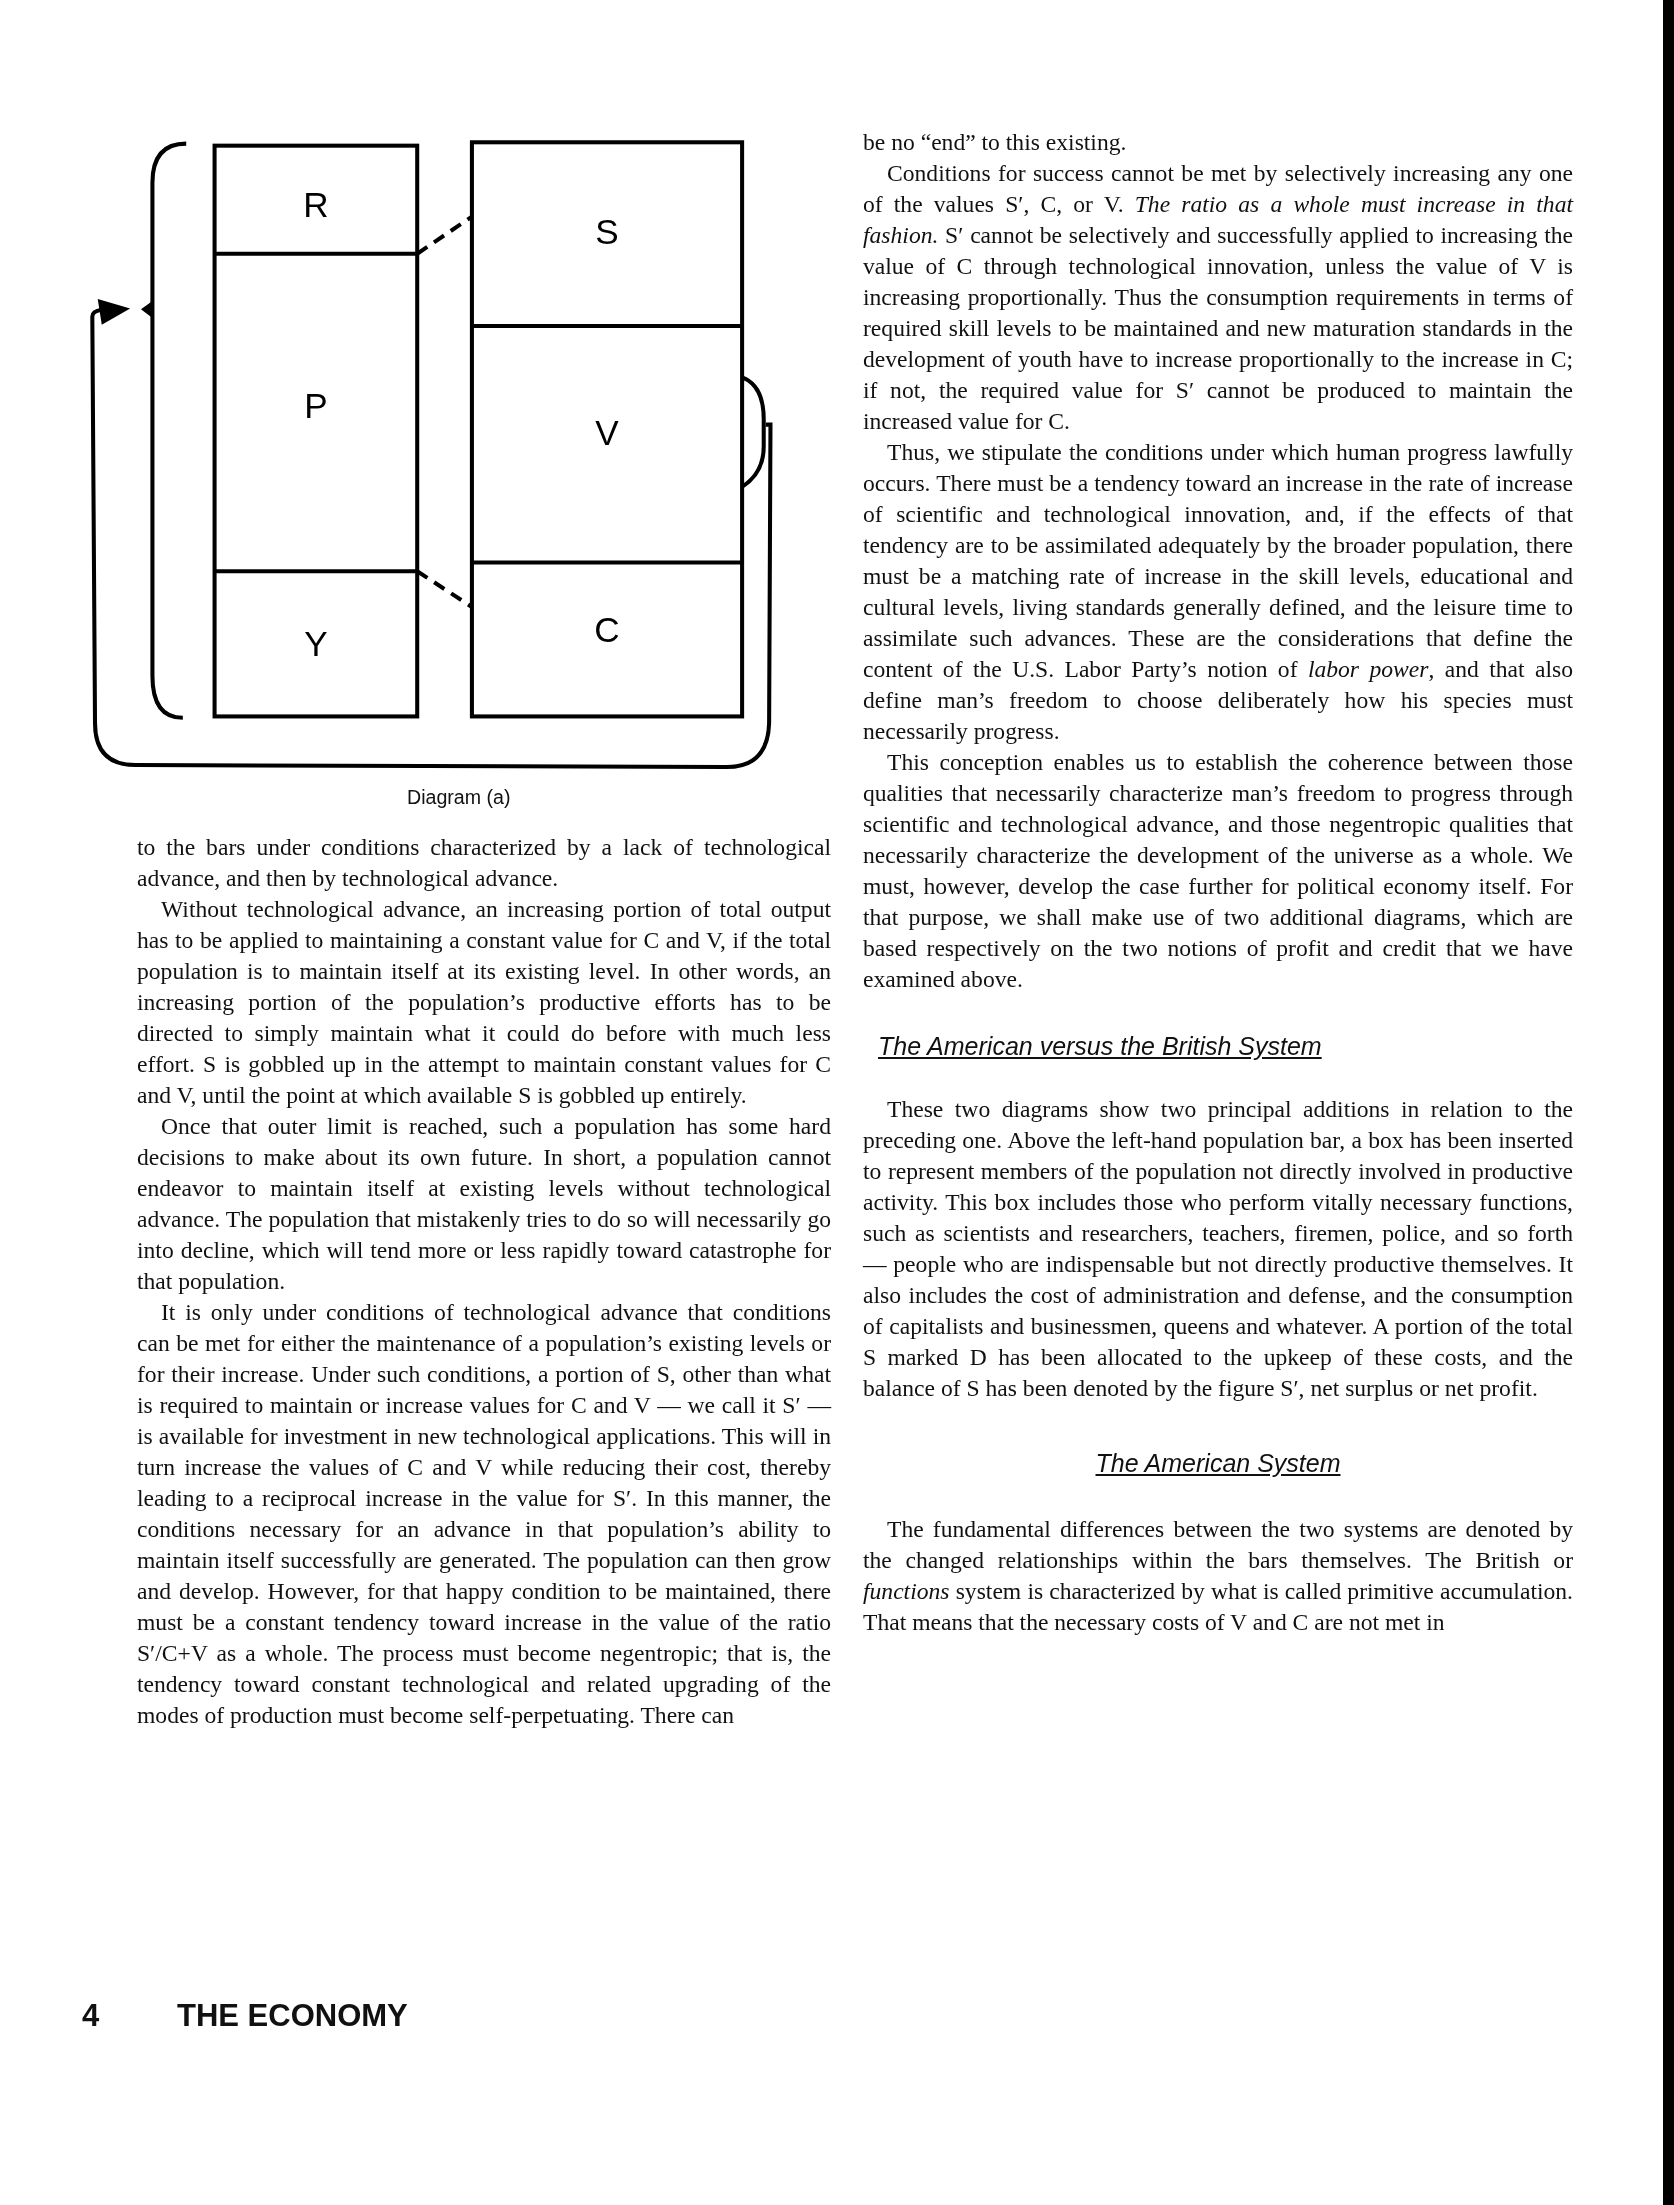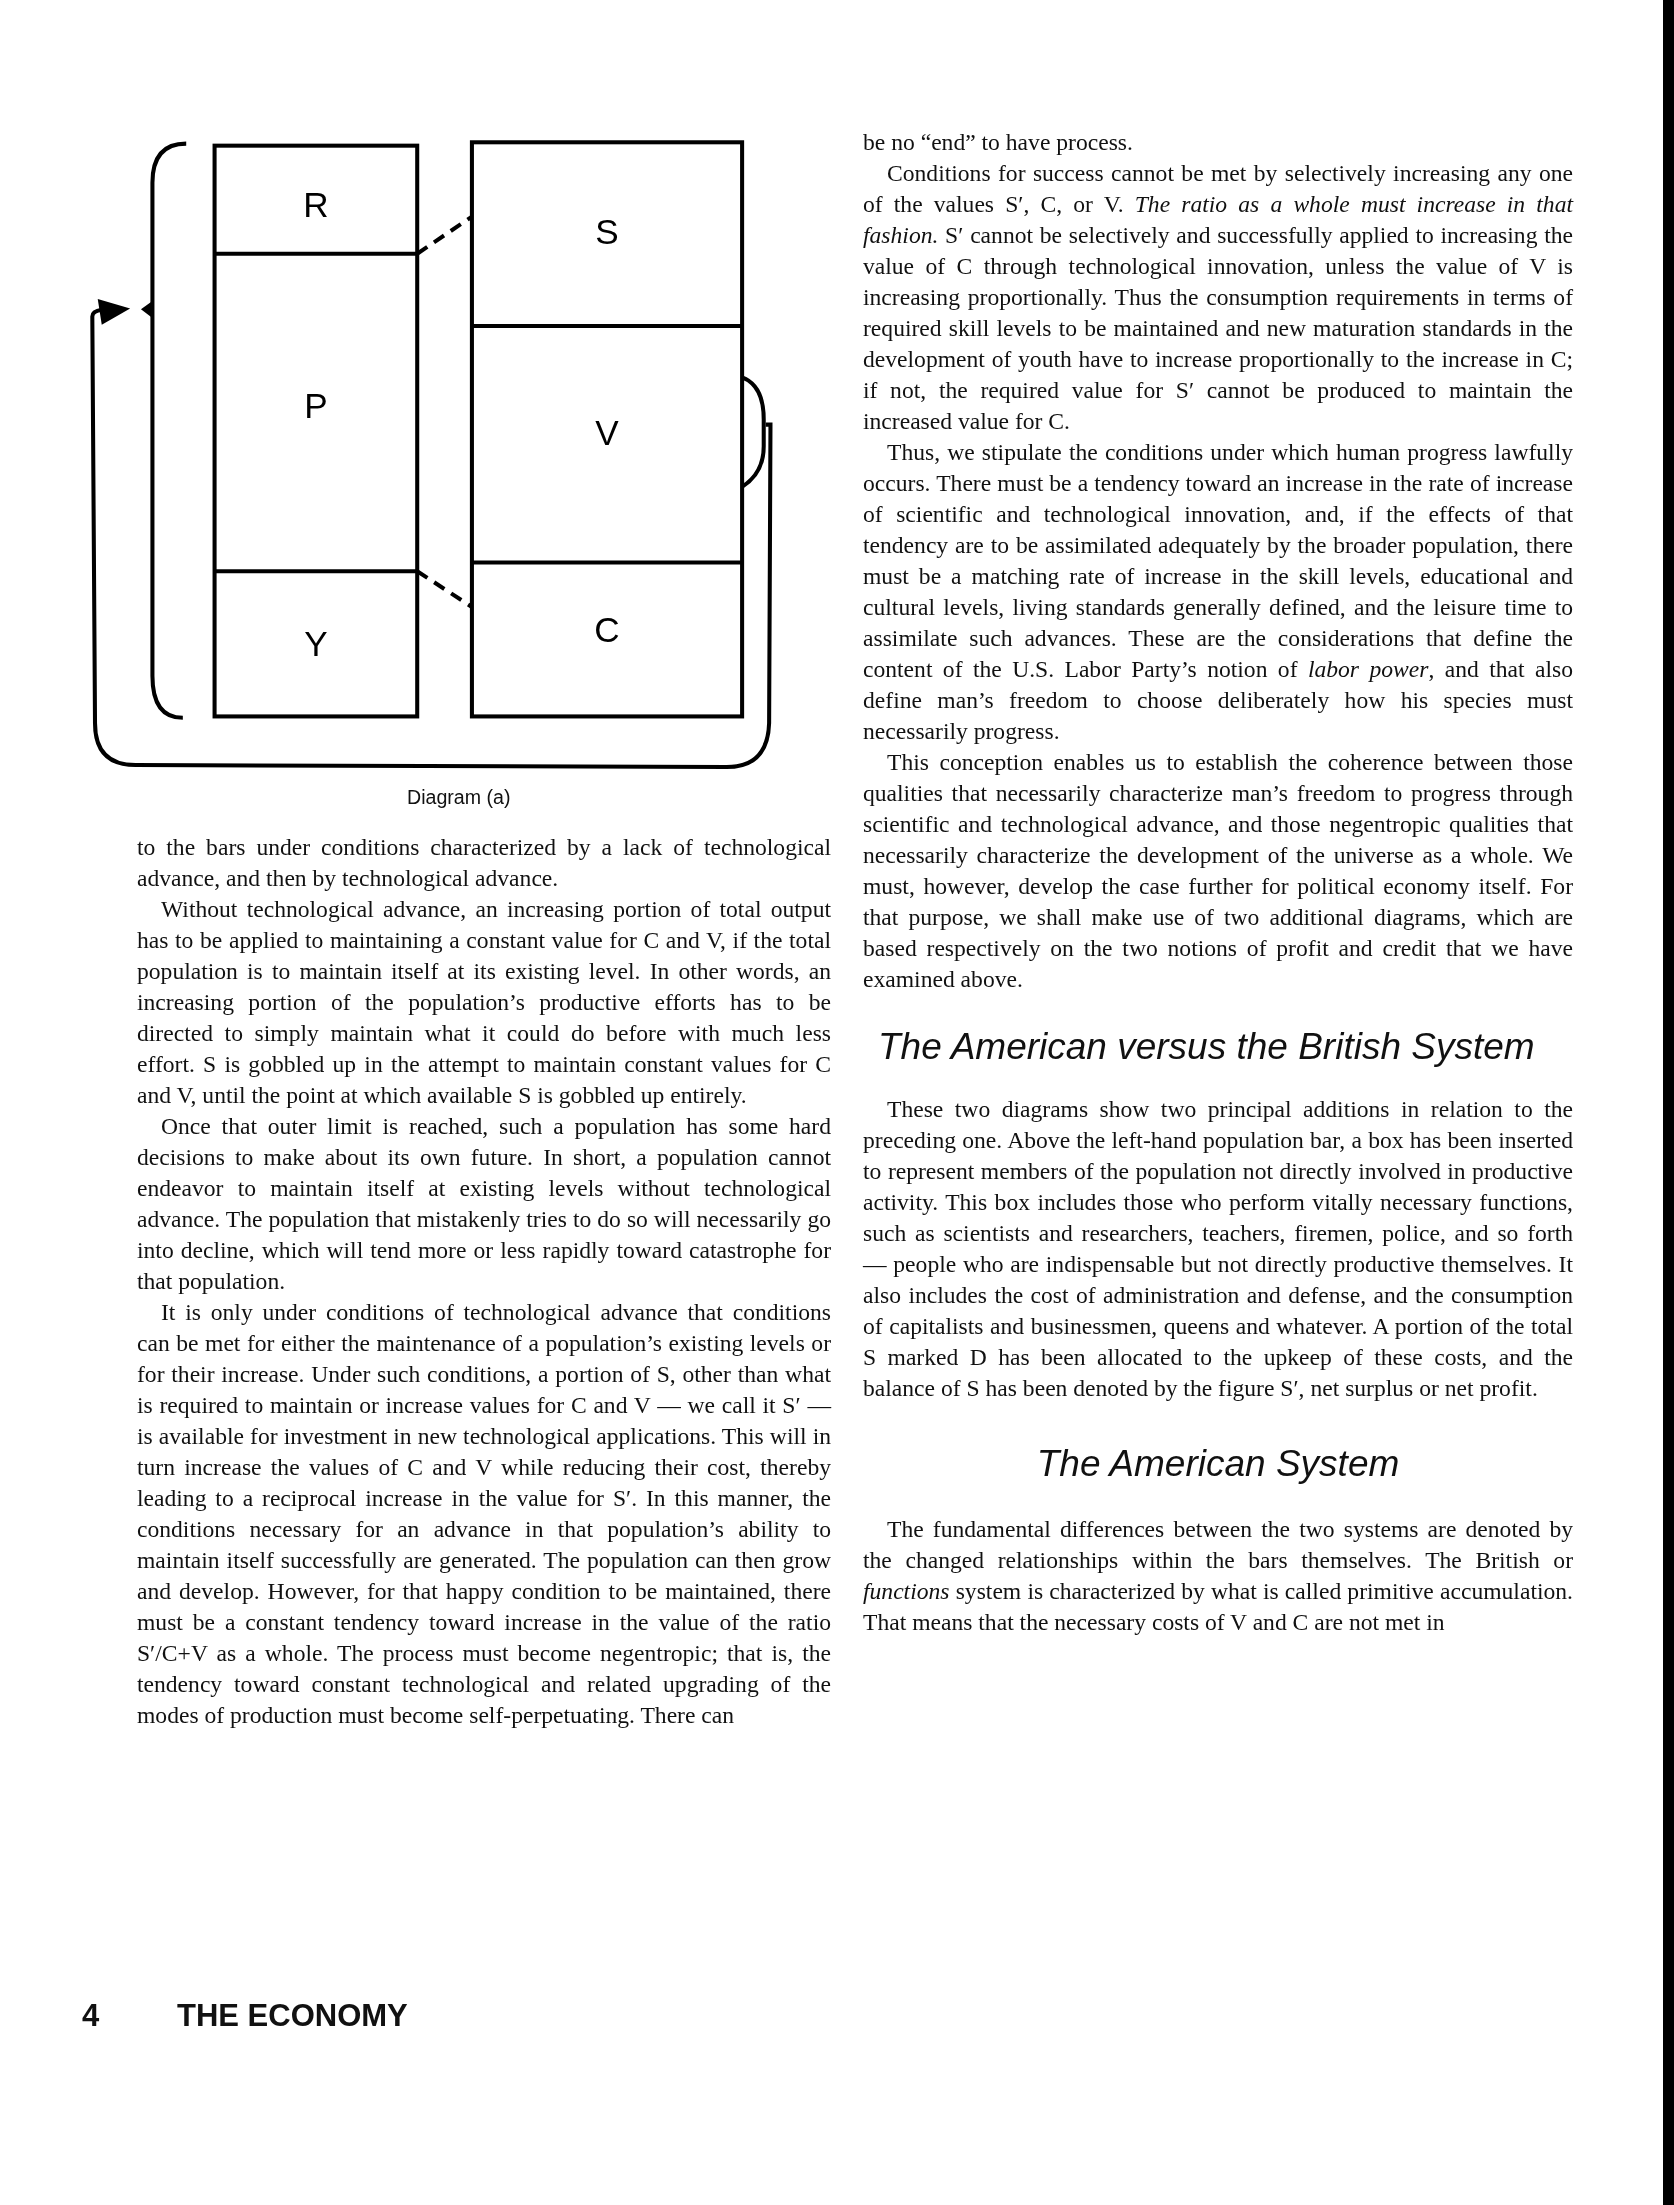--- a/index.html
+++ b/index.html
@@ -2,21 +2,21 @@
 <html style="font-size:10.8px"><head>
 <meta charset="utf-8">
 <style>
   html,body{margin:0;padding:0;background:#fff;}
   body{width:1675px;height:2205px;position:relative;overflow:hidden;font-family:"Liberation Serif","DejaVu Serif",serif;color:#111;}
   .col{position:absolute;font-size:23.6px;line-height:31px;text-align:justify;}
   .col p{margin:0;}
   .col p.ind{text-indent:24px;font-family:Liberation Serif, serif;}
   #left-text{left:99px;top:832px;width:694px;margin-left:38px;}
   #right-col{left:863px;top:127px;width:710px;}
-  .h{font-family:"Liberation Sans","DejaVu Sans",sans-serif;font-style:italic;font-size:37px;line-height:41px;margin:0;font-weight:normal;}
+  .h{font-family:"Liberation Sans","DejaVu Sans",sans-serif;font-style:italic;font-size:25px;line-height:41px;margin:0;font-weight:normal;text-decoration:underline;}
   #h-american{text-align:left;margin:31px 0 27px 15px;}
   #h-british{text-align:center;margin:39px 0 30px 0;}
   #caption{position:absolute;left:387px;top:786px;font-family:"Liberation Sans","DejaVu Sans",sans-serif;font-size:19.6px;margin-left:20px;}
   #footer{position:absolute;left:82px;top:1998px;font-family:"Liberation Sans","DejaVu Sans",sans-serif;font-weight:bold;font-size:31px;}
   #footer .pg{display:inline-block;width:95px;}
   #diagram{position:absolute;left:68px;top:122px;}
   .lbl{font-family:"Liberation Sans","DejaVu Sans",sans-serif;font-size:52px;}
   .edge{position:absolute;top:0;width:12px;height:2205px;background:#000;}
 </style>
 </head>
@@ -55,21 +55,21 @@
 <div id="caption">Diagram (a)</div>
 
 <div id="left-text" class="col">
   <p>to the bars under conditions characterized by a lack of technological advance, and then by technological advance.</p>
   <p class="ind">Without technological advance, an increasing portion of total output has to be applied to maintaining a constant value for C and V, if the total population is to maintain itself at its existing level. In other words, an increasing portion of the population’s productive efforts has to be directed to simply maintain what it could do before with much less effort. S is gobbled up in the attempt to maintain constant values for C and V, until the point at which available S is gobbled up entirely.</p>
   <p class="ind">Once that outer limit is reached, such a population has some hard decisions to make about its own future. In short, a population cannot endeavor to maintain itself at existing levels without technological advance. The population that mistakenly tries to do so will necessarily go into decline, which will tend more or less rapidly toward catastrophe for that population.</p>
   <p class="ind">It is only under conditions of technological advance that conditions can be met for either the maintenance of a population’s existing levels or for their increase. Under such conditions, a portion of S, other than what is required to maintain or increase values for C and V — we call it S′ — is available for investment in new technological applications. This will in turn increase the values of C and V while reducing their cost, thereby leading to a reciprocal increase in the value for S′. In this manner, the conditions necessary for an advance in that population’s ability to maintain itself successfully are generated. The population can then grow and develop. However, for that happy condition to be maintained, there must be a constant tendency toward increase in the value of the ratio S′/C+V as a whole. The process must become negentropic; that is, the tendency toward constant technological and related upgrading of the modes of production must become self-perpetuating. There can</p>
 </div>
 
 <div id="right-col" class="col">
-  <p>be no “end” to have process.</p>
+  <p>be no “end” to this existing.</p>
   <p class="ind"><span>Conditions for success cannot be met by selectively increasing any one of the values S′, C, or V. </span><i>The ratio as a whole must increase in that fashion.</i><span> S′ cannot be selectively and successfully applied to increasing the value of C through technological innovation, unless the value of V is increasing proportionally. Thus the consumption requirements in terms of required skill levels to be maintained and new maturation standards in the development of youth have to increase proportionally to the increase in C; if not, the required value for S′ cannot be produced to maintain the increased value for C.</span></p>
   <p class="ind"><span>Thus, we stipulate the conditions under which human progress lawfully occurs. There must be a tendency toward an increase in the rate of increase of scientific and technological innovation, and, if the effects of that tendency are to be assimilated adequately by the broader population, there must be a matching rate of increase in the skill levels, educational and cultural levels, living standards generally defined, and the leisure time to assimilate such advances. These are the considerations that define the content of the U.S. Labor Party’s notion of </span><i>labor power</i><span>, and that also define man’s freedom to choose deliberately how his species must necessarily progress.</span></p>
   <p class="ind">This conception enables us to establish the coherence between those qualities that necessarily characterize man’s freedom to progress through scientific and technological advance, and those negentropic qualities that necessarily characterize the development of the universe as a whole. We must, however, develop the case further for political economy itself. For that purpose, we shall make use of two additional diagrams, which are based respectively on the two notions of profit and credit that we have examined above.</p>
   <h2 id="h-american" class="h">The American versus the British System</h2>
   <p class="ind">These two diagrams show two principal additions in relation to the preceding one. Above the left-hand population bar, a box has been inserted to represent members of the population not directly involved in productive activity. This box includes those who perform vitally necessary functions, such as scientists and researchers, teachers, firemen, police, and so forth — people who are indispensable but not directly productive themselves. It also includes the cost of administration and defense, and the consumption of capitalists and businessmen, queens and whatever. A portion of the total S marked D has been allocated to the upkeep of these costs, and the balance of S has been denoted by the figure S′, net surplus or net profit.</p>
   <h2 id="h-british" class="h">The American System</h2>
   <p class="ind"><span>The fundamental differences between the two systems are denoted by the changed relationships within the bars themselves. The British or </span><i>functions</i><span> system is characterized by what is called primitive accumulation. That means that the necessary costs of V and C are not met in</span></p>
 </div>
 
 <div id="footer">

